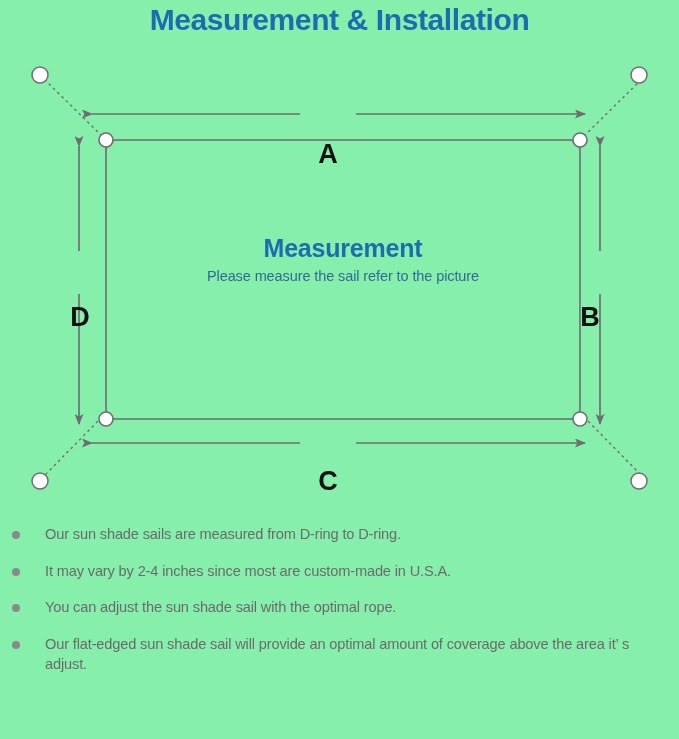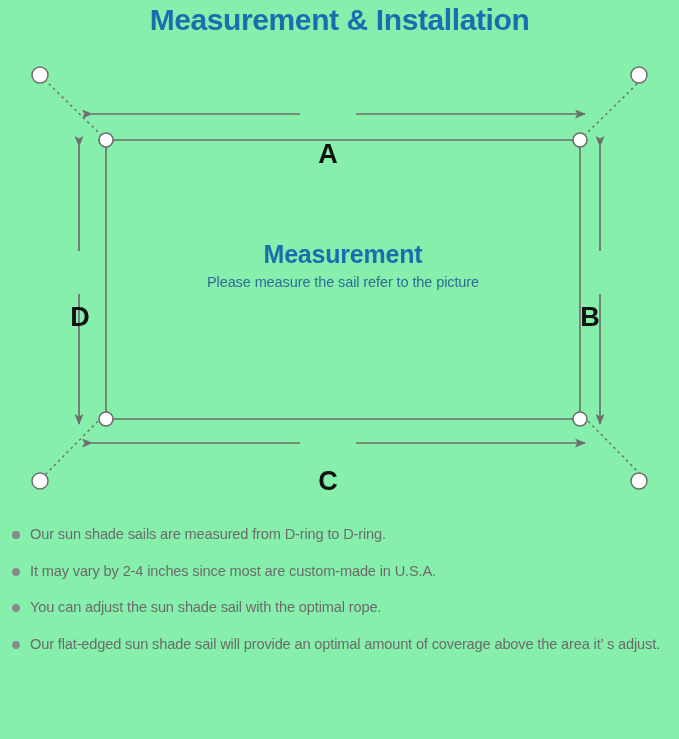--- a/index.html
+++ b/index.html
@@ -43,21 +43,21 @@
     width: 679px;
     height: 470px;
   }
   .diagram-svg {
     display: block;
   }
   
   .sail-center-block {
     position: absolute;
     left: 106px;
-    top: 195px;
+    top: 189px;
     width: 474px;
     text-align: center;
     pointer-events: none;
   }
   .sail-heading {
     font-size: 25px;
     font-weight: bold;
     color: #1C6CB0;
     line-height: 30px;
     letter-spacing: -0.2px;
@@ -91,21 +91,21 @@
     position: absolute;
     left: 0;
     top: 524px;
     width: 679px;
     padding: 0;
     margin: 0;
     list-style: none;
   }
   .note-item {
     position: relative;
-    padding-left: 30px;
+    padding-left: 45px;
     padding-right: 6px;
     margin-bottom: 16px;
     font-size: 14.6px;
     line-height: 20.5px;
     color: #6B6B6B;
     font-family: "Liberation Sans", sans-serif;
     letter-spacing: -0.15px;
   }
   .note-bullet {
     position: absolute;

